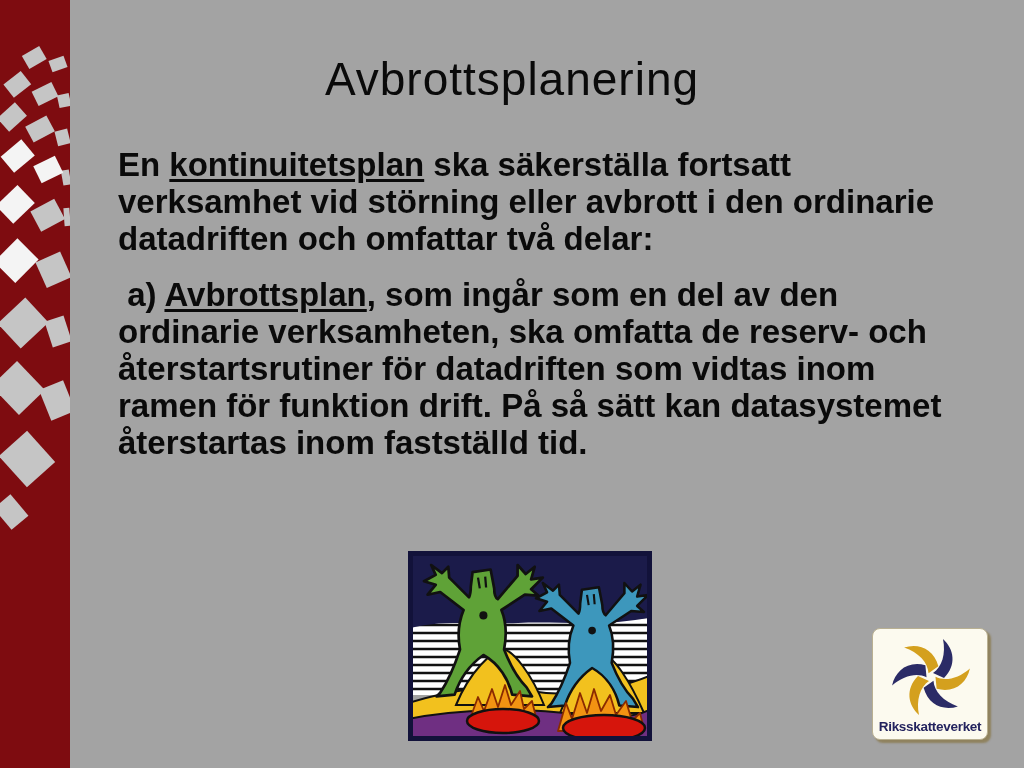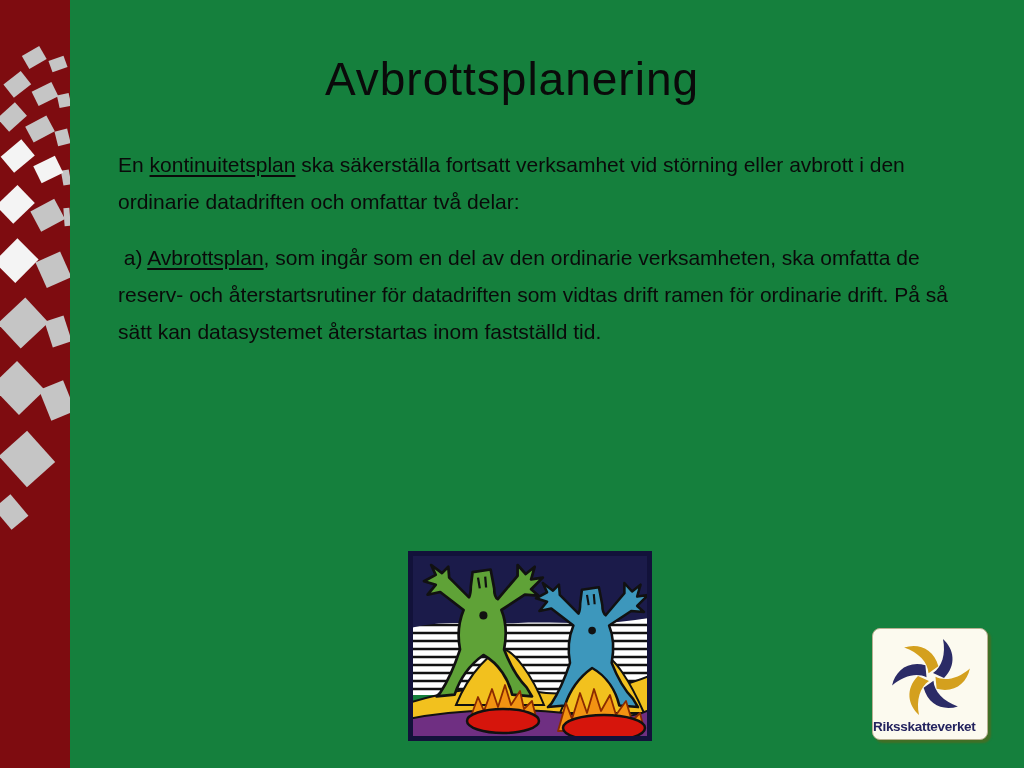--- a/index.html
+++ b/index.html
@@ -1,55 +1,56 @@
 <!DOCTYPE html>
 <html><head>
 <meta charset="utf-8">
 <style>
   html,body{margin:0;padding:0;background:#333;}
   .slide{
     position:relative;
     width:1024px;height:768px;
-    background:#15803d;
+    background:#a3a3a3;
     overflow:hidden;
     font-family:"Liberation Sans",sans-serif;
   }
   .sidebar{
     position:absolute;left:0;top:0;width:70px;height:768px;
   }
   .title{
     position:absolute;left:0;top:52px;width:1024px;
     text-align:center;
     font-size:46px;font-weight:400;color:#0a0a0a;
     letter-spacing:1px;
   }
   .bodytext{
     position:absolute;left:118px;top:146px;width:838px;
     color:#0a0a0a;
   }
   .bodytext p{
     margin:0 0 19px 0;
-    font-size:21px;font-weight:400;line-height:37px;
+    font-size:33px;font-weight:700;line-height:37px;
     white-space:pre-wrap;
   }
   .bodytext .term{text-decoration:underline;text-underline-offset:3px;}
   .cartoon{
     position:absolute;left:408px;top:551px;width:244px;height:190px;
   }
   .logo{
     position:absolute;left:872px;top:628px;width:116px;height:112px;
     background:#FCFAEF;
     border:1px solid #b9b092;
     border-radius:8px;
     box-shadow:3px 3px 2px rgba(120,90,10,0.45);
     box-sizing:border-box;
   }
   .logo-swirl{position:absolute;left:0;top:0;}
   .logo-label{
     position:absolute;left:0;bottom:5px;width:100%;
+    text-align:center;
     font-size:13.5px;font-weight:700;color:#23235E;
     letter-spacing:-0.3px;
   }
 </style>
 </head>
 <body>
 
 <div class="slide">
 
   <svg class="sidebar" viewBox="0 0 70 768" width="70" height="768" aria-hidden="true">
@@ -81,21 +82,21 @@
         <rect x="0" y="192" width="30" height="25" transform="rotate(-44 15 204)"></rect>
         <rect x="0" y="246" width="33" height="30" transform="rotate(-45 16 261)"></rect>
       </g>
     </g>
   </svg>
 
   <div class="title">Avbrottsplanering</div>
 
   <div class="bodytext">
     <p><span>En </span><span class="term">kontinuitetsplan</span><span> ska säkerställa fortsatt verksamhet vid störning eller avbrott i den ordinarie datadriften och omfattar två delar:</span></p>
-    <p><span> a) </span><span class="term">Avbrottsplan</span><span>, som ingår som en del av den ordinarie verksamheten, ska omfatta de reserv- och återstartsrutiner för datadriften som vidtas drift ramen för ordinarie drift. På så sätt kan datasystemet återstartas inom fastställd tid.</span></p>
+    <p><span> a) </span><span class="term">Avbrottsplan</span><span>, som ingår som en del av den ordinarie verksamheten, ska omfatta de reserv- och återstartsrutiner för datadriften som vidtas inom ramen för funktion drift. På så sätt kan datasystemet återstartas inom fastställd tid.</span></p>
   </div>
 
   <svg class="cartoon" viewBox="0 0 244 190" width="244" height="190" aria-hidden="true">
     <defs>
       <g id="figure">
         <path d="M18,142 C26,130 34,112 40,94 C37,78 39,62 44,50
                  L18,30 L4,33 L13,22 L0,18 L13,11 L8,0 L20,9 L27,2 L28,14 L50,36
                  C52,32 52,28 52,24 L54,8 L74,5 L78,26 C78,32 79,36 82,38
                  L104,12 L104,0 L113,10 L123,2 L119,16 L132,14 L119,27 L127,34 L112,33
                  L86,50 C91,62 92,78 89,94 C96,112 104,126 114,136 L120,146 L98,144

